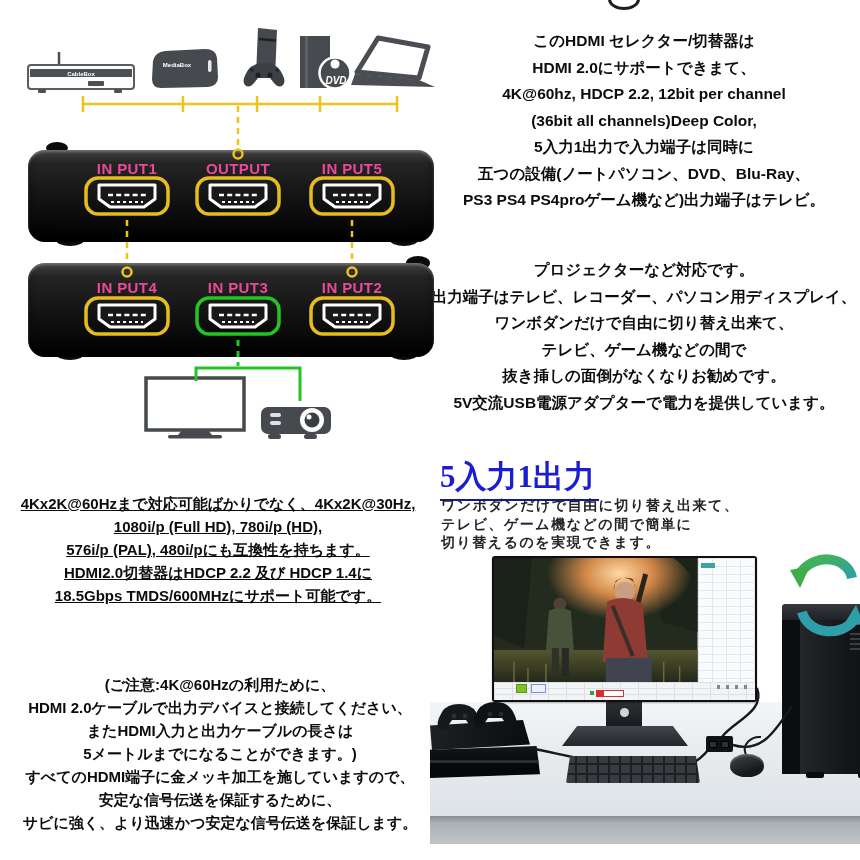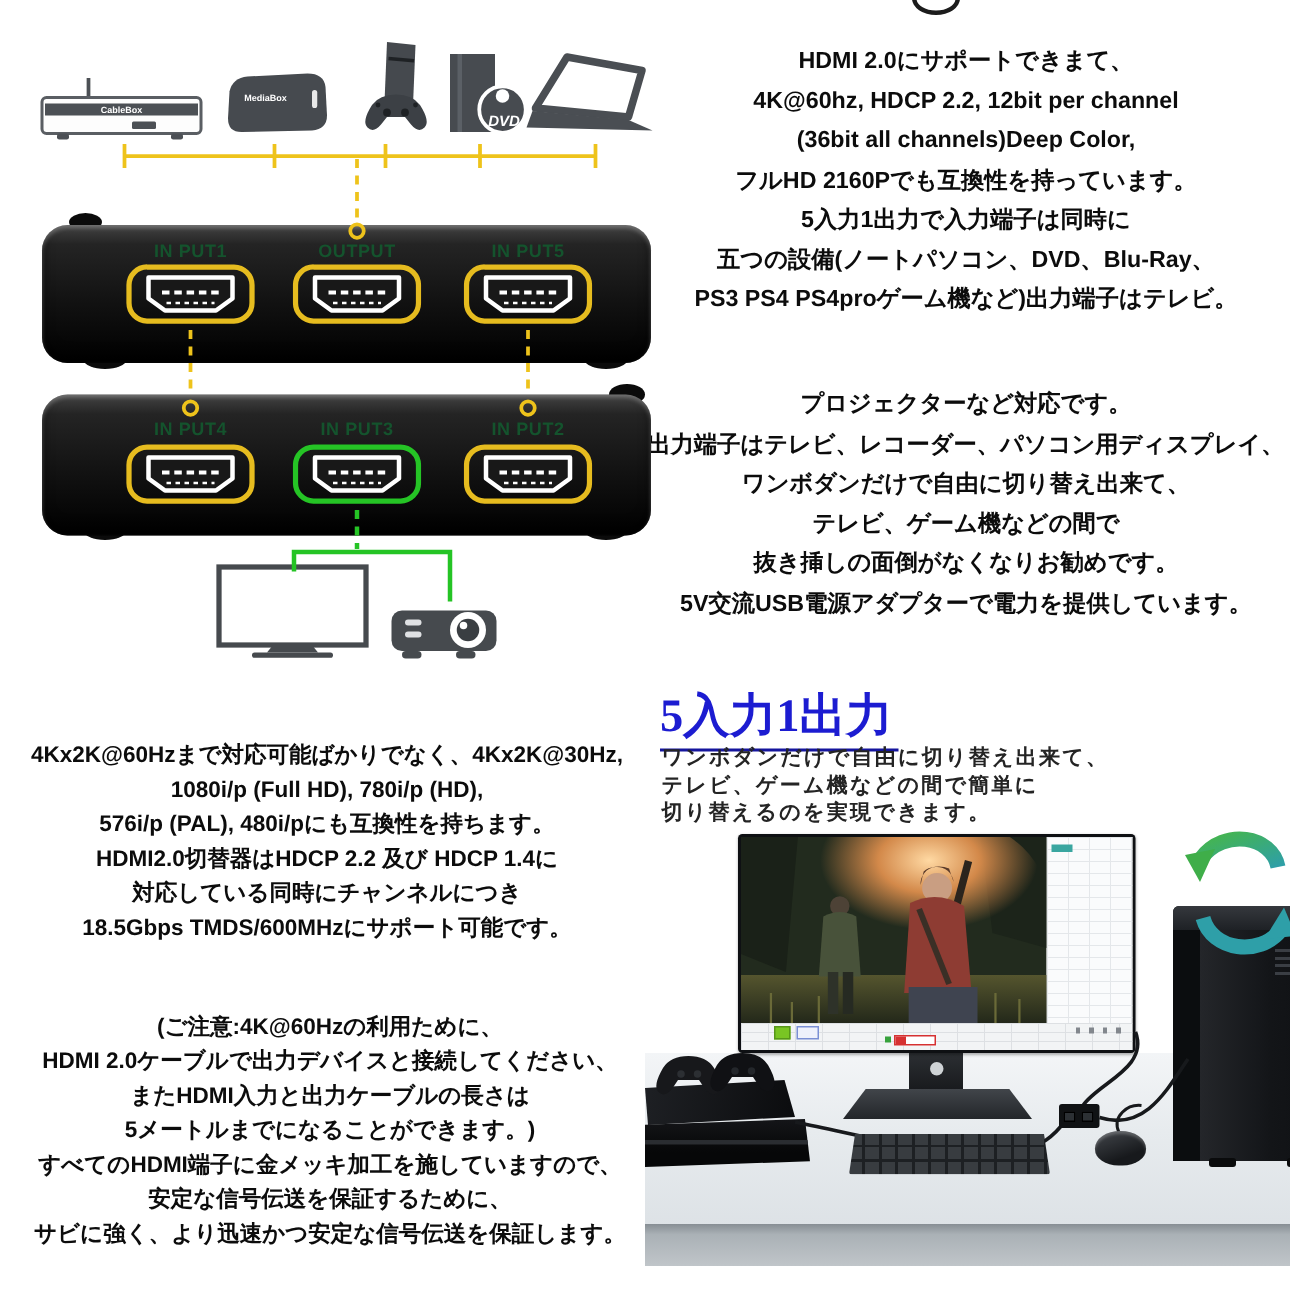--- a/index.html
+++ b/index.html
@@ -15,31 +15,31 @@
   .dev{position:absolute;}
   #connectors{position:absolute;left:0;top:0;width:435px;height:480px;z-index:6;pointer-events:none;}
 
   .panel{position:absolute;left:28px;width:406px;border-radius:17px;z-index:2;
          background:linear-gradient(180deg,#434343 0%,#242424 14%,#121212 55%,#000 100%);
          box-shadow:inset 0 2px 3px rgba(255,255,255,.28), inset 0 -5px 8px rgba(0,0,0,.65);}
   #panel1{top:150px;height:92px;}
   #panel2{top:263px;height:94px;}
   .bump{position:absolute;background:#0b0b0b;border-radius:50%;z-index:1;}
   .port-label{position:absolute;width:86px;text-align:center;z-index:3;
-              font-weight:700;font-size:12px;letter-spacing:.4px;color:#14532d;}
+              font-weight:700;font-size:15px;letter-spacing:.4px;color:#ec4899;}
   .port{position:absolute;width:86px;height:40px;z-index:3;}
   .port-yellow{color:#e6bc1f;}
   .port-green{color:#25c425;}
 
   
   .tb{position:absolute;font-weight:700;color:#0c0c0c;text-align:center;}
   .tb div{white-space:nowrap;}
   #tb1{left:428px;top:28px;width:432px;font-size:15.5px;line-height:26.5px;}
   #tb2{left:428px;top:257px;width:432px;font-size:15.5px;line-height:26.5px;}
-  #tb3{left:0px;top:492px;width:436px;font-size:15px;line-height:23px;}
+  #tb3{left:0px;top:492px;width:436px;font-size:15px;line-height:23px;text-decoration:underline;}
   #tb4{left:0px;top:673px;width:440px;font-size:15px;line-height:23px;}
 
   
   #feature-heading{position:absolute;left:440px;top:456px;
       font-family:"Liberation Serif",serif;font-size:31px;font-weight:700;color:#1c1cd1;
       border-bottom:2px solid #15159d;padding:0 4px 1px 0;}
   #feature-lines{position:absolute;left:441px;top:497px;
       font-family:"Liberation Serif",serif;font-size:14px;line-height:18.5px;
       letter-spacing:1.5px;color:#242424;font-weight:700;}
   #feature-lines div{white-space:nowrap;}
@@ -217,44 +217,43 @@
     <circle cx="52" cy="22" r="12" fill="#ffffff"></circle>
     <circle cx="52" cy="22" r="7.5" fill="#3a3e42"></circle>
     <circle cx="49" cy="19" r="2.5" fill="#ffffff"></circle>
     <rect x="10" y="15" width="11" height="4" rx="2" fill="#dfe1e3"></rect>
     <rect x="10" y="23" width="11" height="4" rx="2" fill="#dfe1e3"></rect>
     <rect x="8" y="36" width="13" height="5" rx="2.5" fill="#464a4e"></rect>
     <rect x="44" y="36" width="13" height="5" rx="2.5" fill="#464a4e"></rect>
   </svg>
 
   <div id="tb1" class="tb" data-name="description-block-features">
+    <div data-name="text-line">このHDMI セレクター/切替器は</div>
     <div data-name="text-line">HDMI 2.0にサポートできまて、</div>
     <div data-name="text-line">4K@60hz, HDCP 2.2, 12bit per channel</div>
     <div data-name="text-line">(36bit all channels)Deep Color,</div>
-    <div data-name="text-line">フルHD 2160Pでも互換性を持っています。</div>
     <div data-name="text-line">5入力1出力で入力端子は同時に</div>
     <div data-name="text-line">五つの設備(ノートパソコン、DVD、Blu-Ray、</div>
     <div data-name="text-line">PS3 PS4 PS4proゲーム機など)出力端子はテレビ。</div>
   </div>
 
   <div id="tb2" class="tb" data-name="description-block-output">
     <div data-name="text-line">プロジェクターなど対応です。</div>
     <div data-name="text-line">出力端子はテレビ、レコーダー、パソコン用ディスプレイ、</div>
     <div data-name="text-line">ワンボダンだけで自由に切り替え出来て、</div>
     <div data-name="text-line">テレビ、ゲーム機などの間で</div>
     <div data-name="text-line">抜き挿しの面倒がなくなりお勧めです。</div>
     <div data-name="text-line">5V交流USB電源アダプターで電力を提供しています。</div>
   </div>
 
   <div id="tb3" class="tb" data-name="description-block-resolutions">
     <div data-name="text-line">4Kx2K@60Hzまで対応可能ばかりでなく、4Kx2K@30Hz,</div>
     <div data-name="text-line">1080i/p (Full HD), 780i/p (HD),</div>
     <div data-name="text-line">576i/p (PAL), 480i/pにも互換性を持ちます。</div>
     <div data-name="text-line">HDMI2.0切替器はHDCP 2.2 及び HDCP 1.4に</div>
-    <div data-name="text-line">対応している同時にチャンネルにつき</div>
     <div data-name="text-line">18.5Gbps TMDS/600MHzにサポート可能です。</div>
   </div>
 
   <div id="tb4" class="tb" data-name="description-block-notice">
     <div data-name="text-line">(ご注意:4K@60Hzの利用ために、</div>
     <div data-name="text-line">HDMI 2.0ケーブルで出力デバイスと接続してください、</div>
     <div data-name="text-line">またHDMI入力と出力ケーブルの長さは</div>
     <div data-name="text-line">5メートルまでになることができます。)</div>
     <div data-name="text-line">すべてのHDMI端子に金メッキ加工を施していますので、</div>
     <div data-name="text-line">安定な信号伝送を保証するために、</div>

